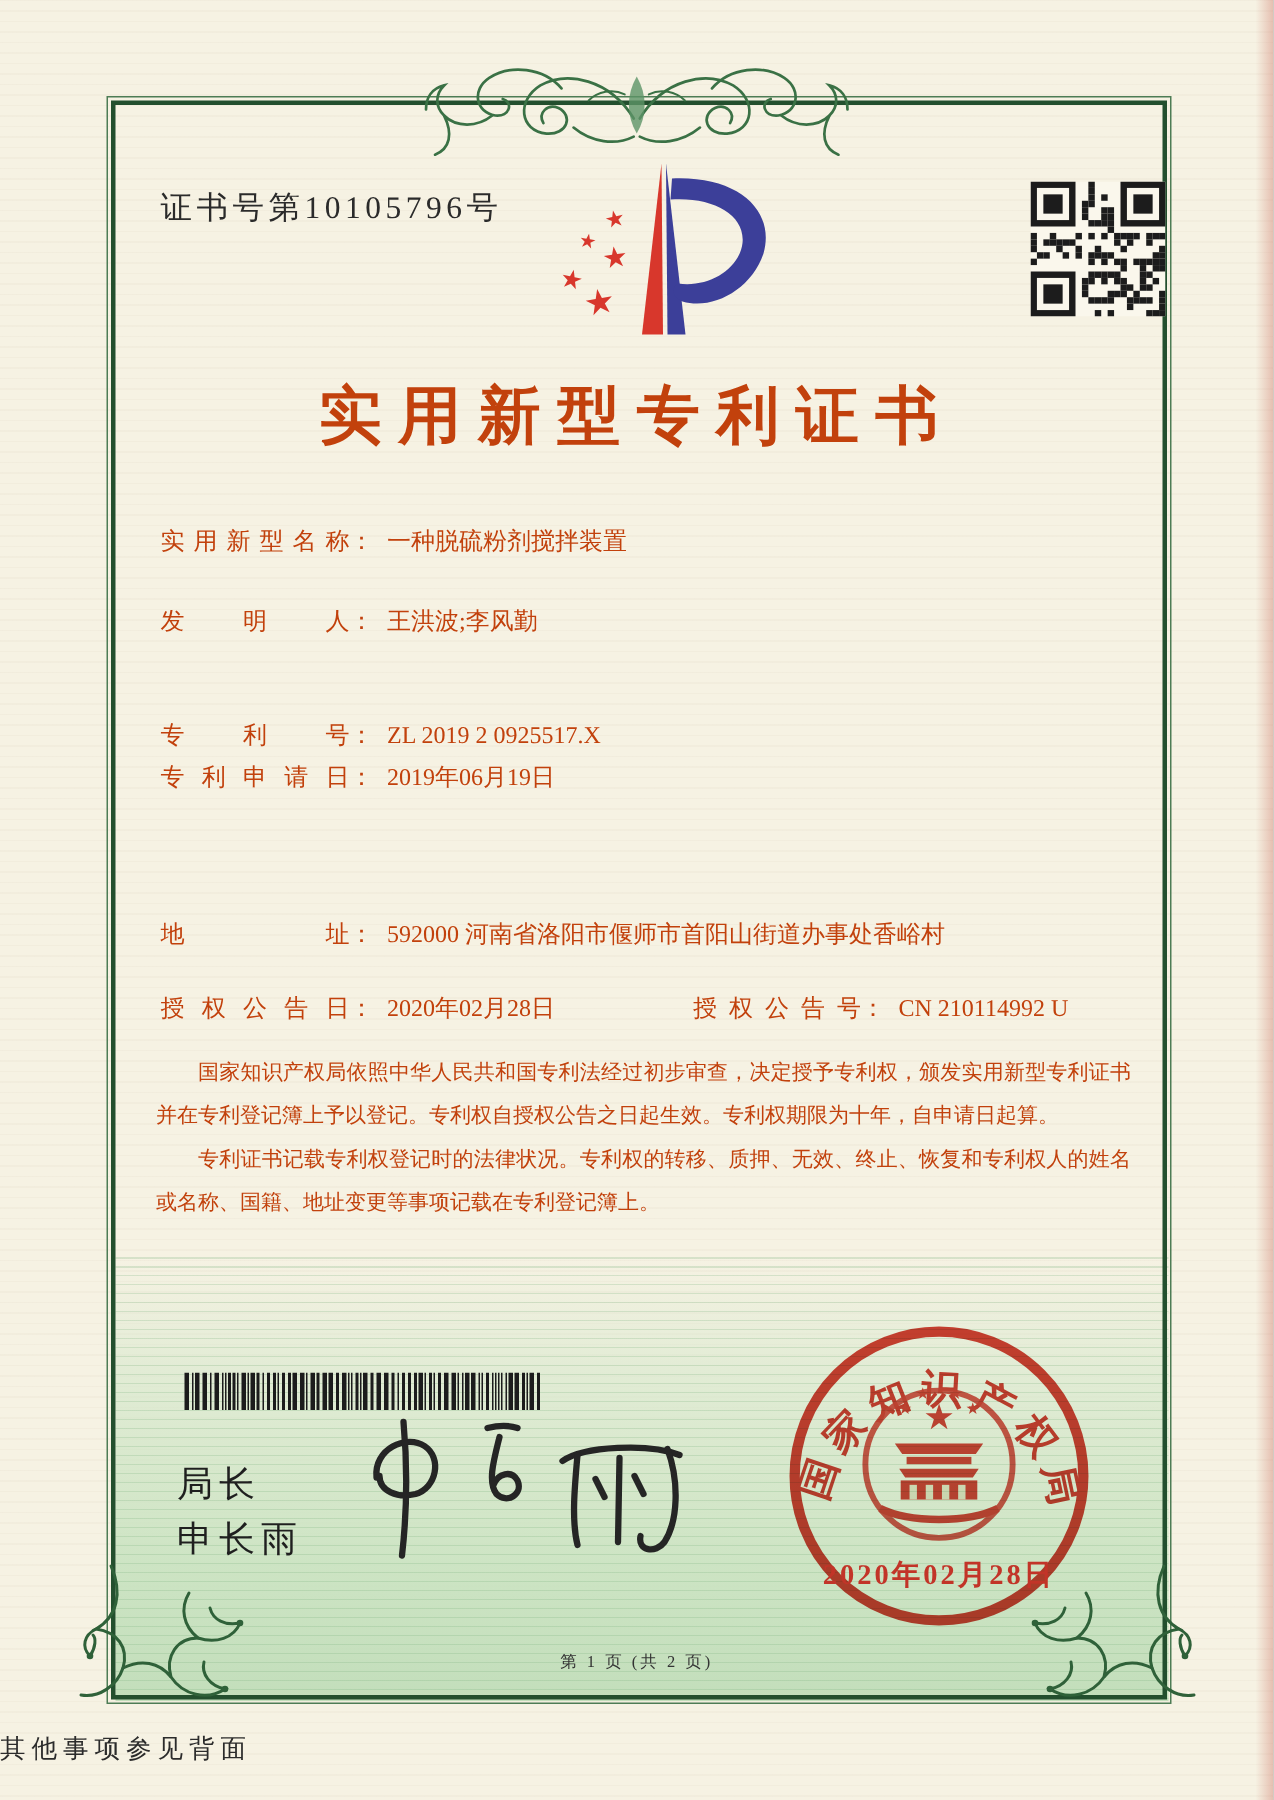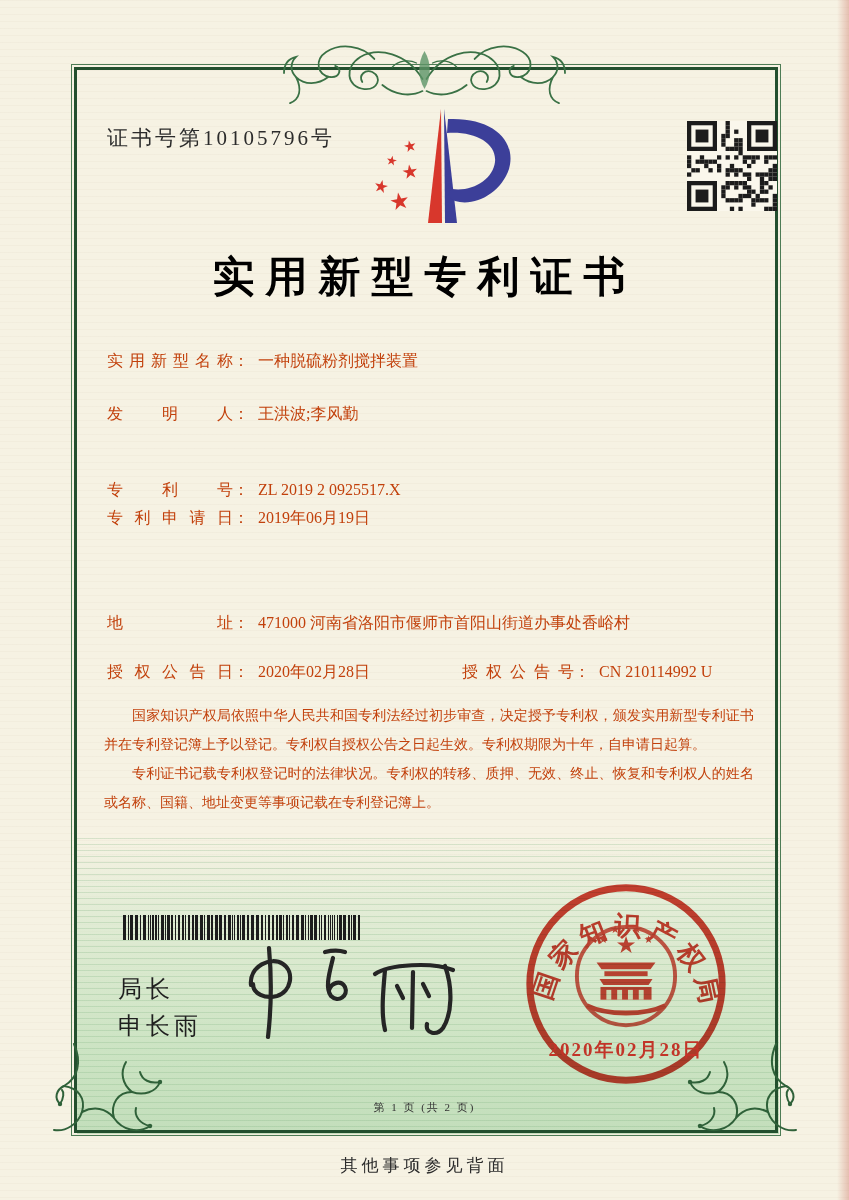--- a/index.html
+++ b/index.html
@@ -17,34 +17,34 @@
     background:linear-gradient(to left, rgba(201,106,92,.38), rgba(201,106,92,0));}
   .green-zone{position:absolute;left:77px;top:838px;width:702px;height:296px;
     background:linear-gradient(to bottom, rgba(213,232,204,0), rgba(213,232,204,.6) 25%, rgba(199,226,191,.88) 70%, rgba(192,221,185,.95));}
   .green-zone::after{content:"";position:absolute;inset:0;
     background:repeating-linear-gradient(to bottom, rgba(124,178,127,.26) 0 1px, rgba(0,0,0,0) 1px 6px);}
   .frame{position:absolute;left:71px;top:64px;width:708px;height:1070px;border:1px solid #4d7c55;}
   .frame-inner{position:absolute;inset:2px;border:3px solid #234f2e;}
   .abs{position:absolute;}
   .cert-no{left:107px;top:124px;font-size:21px;letter-spacing:3px;color:#2b2b2b;white-space:nowrap;}
   .title{left:0;width:849px;top:249px;text-align:center;font-size:42px;font-weight:700;
-    letter-spacing:11px;color:#000000;white-space:nowrap;}
+    letter-spacing:11px;color:#c2410c;white-space:nowrap;}
   .row{left:107px;font-size:16px;white-space:nowrap;color:#c2410c;}
   .label{display:inline-block;width:126px;text-align:justify;text-align-last:justify;vertical-align:bottom;}
   .label-sm{display:inline-block;width:112px;text-align:justify;text-align-last:justify;vertical-align:bottom;}
   .colon{padding-right:9px;}
   .paras{left:104px;top:701px;width:650px;font-size:14px;line-height:29px;text-align:justify;color:#c2410c;}
   .paras p{margin:0;text-indent:2em;}
   .orn path,.orn circle{vector-effect:non-scaling-stroke;}
   .seal-svg{mix-blend-mode:multiply;opacity:.93;}
   .seal-date{left:518px;top:1037px;width:216px;text-align:center;font-size:19px;font-weight:600;
     letter-spacing:2px;color:#c23428;white-space:nowrap;}
   .director{font-size:24px;letter-spacing:4px;color:#1f1f1f;}
   .page-num{left:0;width:849px;top:1100px;text-align:center;font-size:11px;letter-spacing:2px;color:#333;}
-  .back-note{left:0;width:849px;top:1154px;text-align:center;font-size:17px;letter-spacing:4px;color:#2b2b2b;}
+  .back-note{left:0;width:849px;top:1154px;text-align:left;font-size:17px;letter-spacing:4px;color:#2b2b2b;}
 </style>
 </head>
 <body>
 
 <div class="page">
 
   <div class="green-zone"></div>
   <div class="edge-right"></div>
 
   <div class="frame">
@@ -242,21 +242,21 @@
   <div class="abs row" style="top:404px;">
     <span class="label">发明人</span><span class="colon">：</span><span>王洪波;李风勤</span>
   </div>
   <div class="abs row" style="top:480px;">
     <span class="label">专利号</span><span class="colon">：</span><span>ZL 2019 2 0925517.X</span>
   </div>
   <div class="abs row" style="top:508px;">
     <span class="label">专利申请日</span><span class="colon">：</span><span>2019年06月19日</span>
   </div>
   <div class="abs row" style="top:613px;">
-    <span class="label">地址</span><span class="colon">：</span><span>471000 河南省洛阳市偃师市首阳山街道办事处香峪村</span>
+    <span class="label">地址</span><span class="colon">：</span><span>592000 河南省洛阳市偃师市首阳山街道办事处香峪村</span>
   </div>
   <div class="abs row" style="top:662px;">
     <span class="label">授权公告日</span><span class="colon">：</span><span>2020年02月28日</span>
     <span style="display:inline-block;width:84px;"></span>
     <span class="label-sm">授权公告号</span><span class="colon">：</span><span>CN 210114992 U</span>
   </div>
 
   <div class="abs paras">
     <p>国家知识产权局依照中华人民共和国专利法经过初步审查，决定授予专利权，颁发实用新型专利证书并在专利登记簿上予以登记。专利权自授权公告之日起生效。专利权期限为十年，自申请日起算。</p>
     <p>专利证书记载专利权登记时的法律状况。专利权的转移、质押、无效、终止、恢复和专利权人的姓名或名称、国籍、地址变更等事项记载在专利登记簿上。</p>

